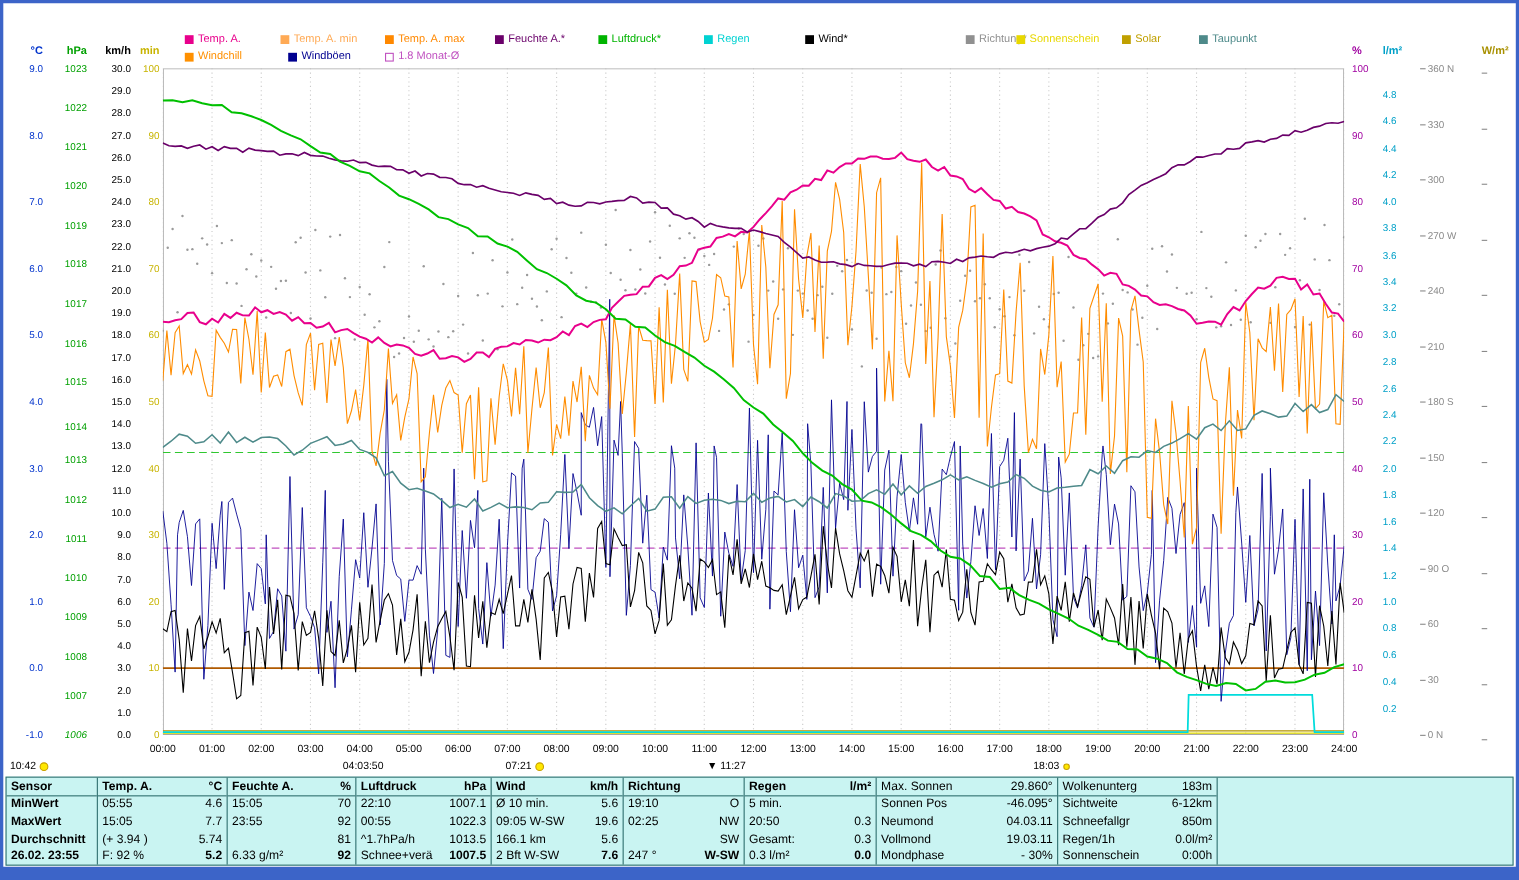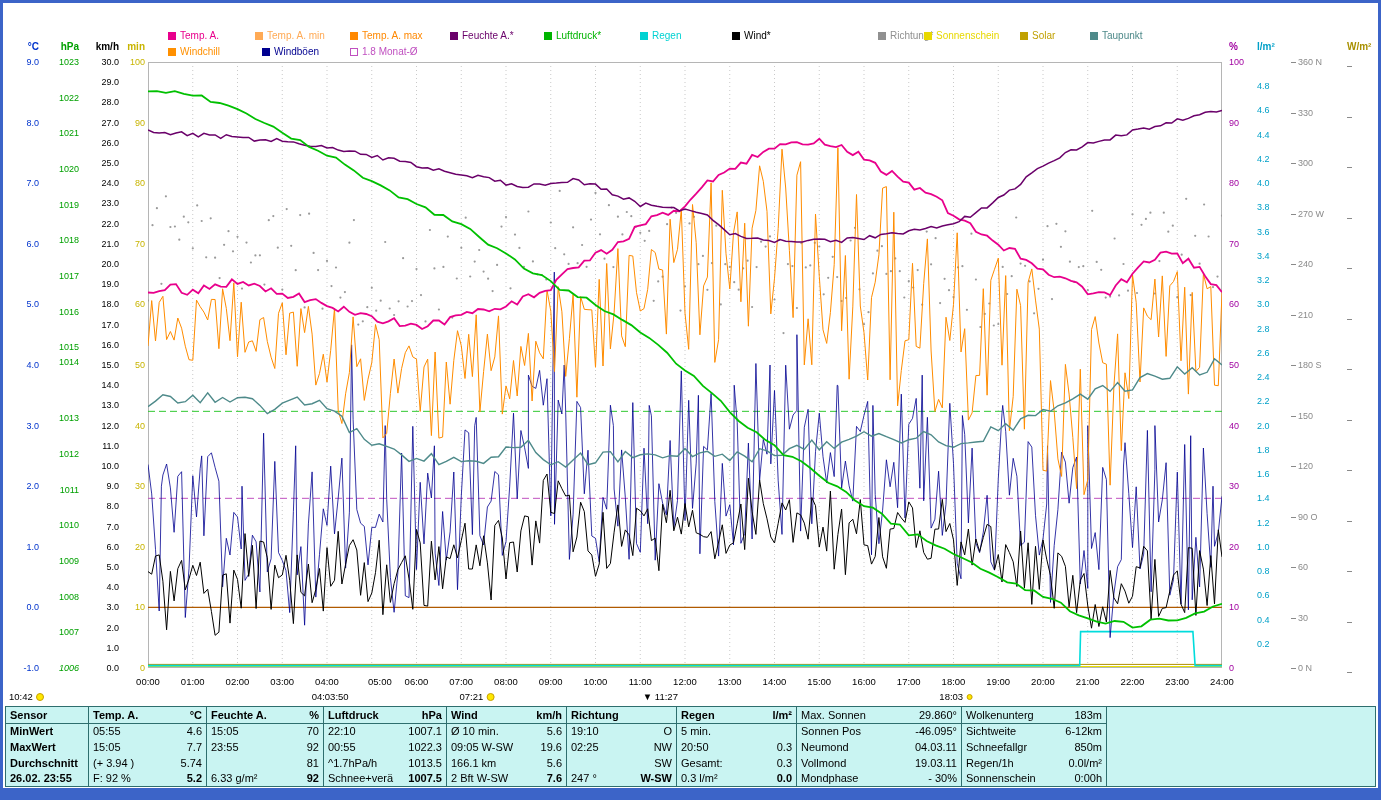--- a/index.html
+++ b/index.html
@@ -307,21 +307,21 @@
     <div class="axhead" style="left: 42px; width: 34px; text-align: right; color: rgb(0, 160, 0);">hPa</div>
     <div class="tick" style="left: 42px; width: 34px; text-align: right; color: rgb(0, 160, 0); top: 54px;">1023</div>
     <div class="tick" style="left: 42px; width: 34px; text-align: right; color: rgb(0, 160, 0); top: 89.6471px;">1022</div>
     <div class="tick" style="left: 42px; width: 34px; text-align: right; color: rgb(0, 160, 0); top: 125.294px;">1021</div>
     <div class="tick" style="left: 42px; width: 34px; text-align: right; color: rgb(0, 160, 0); top: 160.941px;">1020</div>
     <div class="tick" style="left: 42px; width: 34px; text-align: right; color: rgb(0, 160, 0); top: 196.588px;">1019</div>
     <div class="tick" style="left: 42px; width: 34px; text-align: right; color: rgb(0, 160, 0); top: 232.235px;">1018</div>
     <div class="tick" style="left: 42px; width: 34px; text-align: right; color: rgb(0, 160, 0); top: 267.882px;">1017</div>
     <div class="tick" style="left: 42px; width: 34px; text-align: right; color: rgb(0, 160, 0); top: 303.529px;">1016</div>
     <div class="tick" style="left: 42px; width: 34px; text-align: right; color: rgb(0, 160, 0); top: 339.176px;">1015</div>
-    <div class="tick" style="left: 42px; width: 34px; text-align: right; color: rgb(0, 160, 0); top: 354px;">1014</div>
+    <div class="tick" style="left: 42px; width: 34px; text-align: right; color: rgb(0, 160, 0); top: 380px;">1014</div>
     <div class="tick" style="left: 42px; width: 34px; text-align: right; color: rgb(0, 160, 0); top: 410.471px;">1013</div>
     <div class="tick" style="left: 42px; width: 34px; text-align: right; color: rgb(0, 160, 0); top: 446.118px;">1012</div>
     <div class="tick" style="left: 42px; width: 34px; text-align: right; color: rgb(0, 160, 0); top: 481.765px;">1011</div>
     <div class="tick" style="left: 42px; width: 34px; text-align: right; color: rgb(0, 160, 0); top: 517.412px;">1010</div>
     <div class="tick" style="left: 42px; width: 34px; text-align: right; color: rgb(0, 160, 0); top: 553.059px;">1009</div>
     <div class="tick" style="left: 42px; width: 34px; text-align: right; color: rgb(0, 160, 0); top: 588.706px;">1008</div>
     <div class="tick" style="left: 42px; width: 34px; text-align: right; color: rgb(0, 160, 0); top: 624.353px;">1007</div>
     <div class="tick" style="left: 42px; width: 34px; text-align: right; color: rgb(0, 160, 0); top: 660px; font-style: italic;">1006</div>
     <div class="axhead" style="left: 82px; width: 34px; text-align: right; color: rgb(0, 0, 0);">km/h</div>
     <div class="tick" style="left: 82px; width: 34px; text-align: right; color: rgb(0, 0, 0); top: 54px;">30.0</div>
@@ -429,21 +429,21 @@
     <div class="tick" style="left: 1344px; top: 462px;"><span class="dash"></span></div>
     <div class="tick" style="left: 1344px; top: 512.5px;"><span class="dash"></span></div>
     <div class="tick" style="left: 1344px; top: 563px;"><span class="dash"></span></div>
     <div class="tick" style="left: 1344px; top: 613.5px;"><span class="dash"></span></div>
     <div class="tick" style="left: 1344px; top: 664px;"><span class="dash"></span></div>
     <div class="xlab" style="left: 125px;">00:00</div>
     <div class="xlab" style="left: 169.75px;">01:00</div>
     <div class="xlab" style="left: 214.5px;">02:00</div>
     <div class="xlab" style="left: 259.25px;">03:00</div>
     <div class="xlab" style="left: 304px;">04:00</div>
-    <div class="xlab" style="left: 348.75px; text-align: right;">05:00</div>
+    <div class="xlab" style="left: 348.75px;">05:00</div>
     <div class="xlab" style="left: 393.5px;">06:00</div>
     <div class="xlab" style="left: 438.25px;">07:00</div>
     <div class="xlab" style="left: 483px;">08:00</div>
     <div class="xlab" style="left: 527.75px;">09:00</div>
     <div class="xlab" style="left: 572.5px;">10:00</div>
     <div class="xlab" style="left: 617.25px;">11:00</div>
     <div class="xlab" style="left: 662px;">12:00</div>
     <div class="xlab" style="left: 706.75px;">13:00</div>
     <div class="xlab" style="left: 751.5px;">14:00</div>
     <div class="xlab" style="left: 796.25px;">15:00</div>

